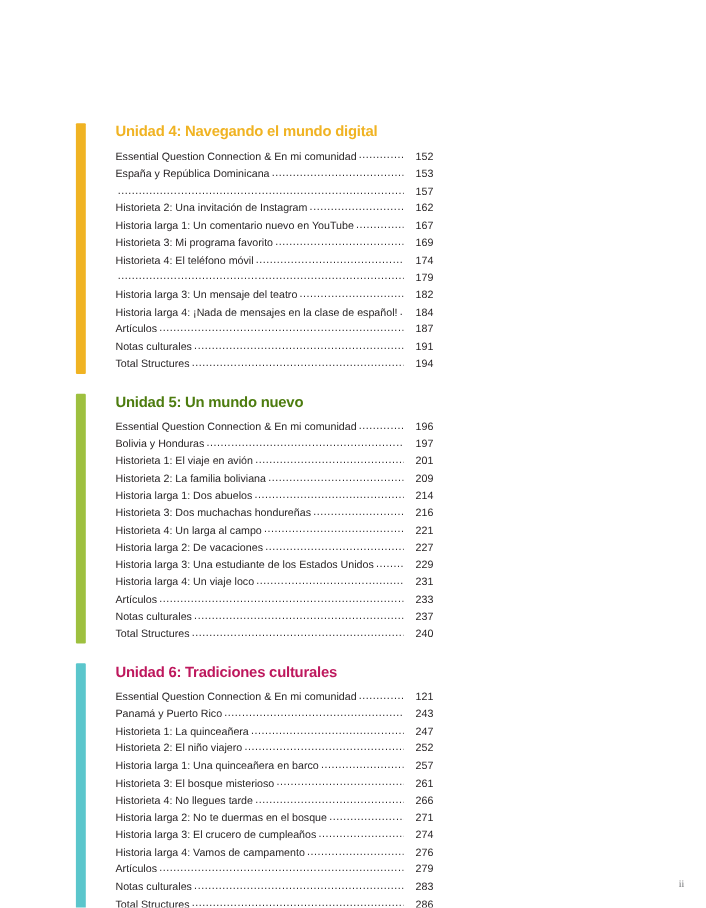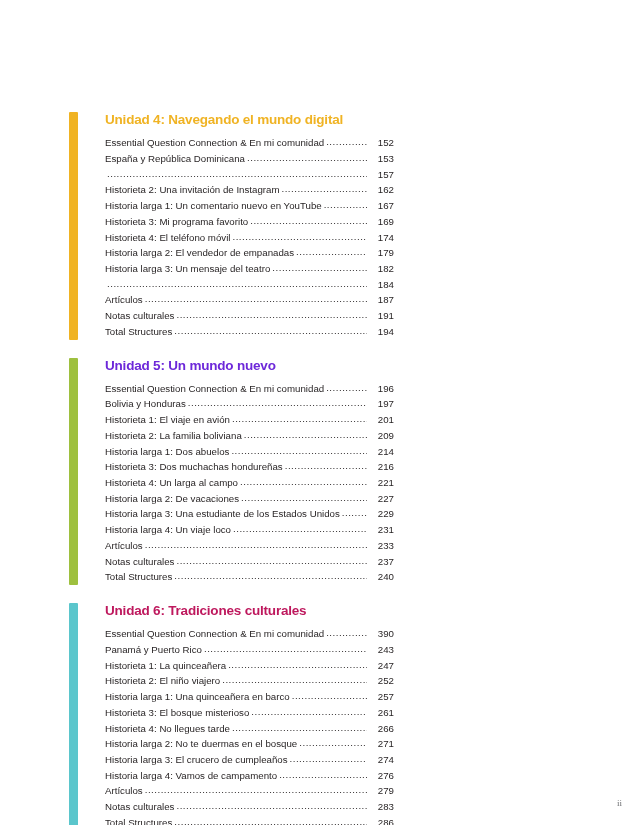--- a/index.html
+++ b/index.html
@@ -119,30 +119,30 @@
           <span class="entry-label">Historieta 3: Mi programa favorito</span>
           <span class="entry-dots">...................................................................................................................</span>
           <span class="entry-page">169</span>
         </div>
         <div class="entry">
           <span class="entry-label">Historieta 4: El teléfono móvil</span>
           <span class="entry-dots">...................................................................................................................</span>
           <span class="entry-page">174</span>
         </div>
         <div class="entry">
-          <span class="entry-label">Historia larga 2: El vendedor de empanadas</span>
           <span class="entry-dots">...................................................................................................................</span>
           <span class="entry-page">179</span>
         </div>
         <div class="entry">
           <span class="entry-label">Historia larga 3: Un mensaje del teatro</span>
           <span class="entry-dots">...................................................................................................................</span>
           <span class="entry-page">182</span>
         </div>
         <div class="entry">
+          <span class="entry-label">Historia larga 4: ¡Nada de mensajes en la clase de español!</span>
           <span class="entry-dots">...................................................................................................................</span>
           <span class="entry-page">184</span>
         </div>
         <div class="entry">
           <span class="entry-label">Artículos</span>
           <span class="entry-dots">...................................................................................................................</span>
           <span class="entry-page">187</span>
         </div>
         <div class="entry">
           <span class="entry-label">Notas culturales</span>
@@ -150,21 +150,21 @@
           <span class="entry-page">191</span>
         </div>
         <div class="entry">
           <span class="entry-label">Total Structures</span>
           <span class="entry-dots">...................................................................................................................</span>
           <span class="entry-page">194</span>
         </div>
       </div>
       <div class="unit">
         <div class="unit-bar" style="background: rgb(158, 192, 63);"></div>
-        <div class="unit-title" style="color: #6d28d9;">Unidad 5: Un mundo nuevo</div>
+        <div class="unit-title" style="color: #4d7c0f;">Unidad 5: Un mundo nuevo</div>
         <div class="entry">
           <span class="entry-label">Essential Question Connection &amp; En mi comunidad</span>
           <span class="entry-dots">...................................................................................................................</span>
           <span class="entry-page">196</span>
         </div>
         <div class="entry">
           <span class="entry-label">Bolivia y Honduras</span>
           <span class="entry-dots">...................................................................................................................</span>
           <span class="entry-page">197</span>
         </div>
@@ -223,21 +223,21 @@
           <span class="entry-dots">...................................................................................................................</span>
           <span class="entry-page">240</span>
         </div>
       </div>
       <div class="unit">
         <div class="unit-bar" style="background: rgb(91, 198, 204);"></div>
         <div class="unit-title" style="color: #be185d;">Unidad 6: Tradiciones culturales</div>
         <div class="entry">
           <span class="entry-label">Essential Question Connection &amp; En mi comunidad</span>
           <span class="entry-dots">...................................................................................................................</span>
-          <span class="entry-page">390</span>
+          <span class="entry-page">121</span>
         </div>
         <div class="entry">
           <span class="entry-label">Panamá y Puerto Rico</span>
           <span class="entry-dots">...................................................................................................................</span>
           <span class="entry-page">243</span>
         </div>
         <div class="entry">
           <span class="entry-label">Historieta 1: La quinceañera</span>
           <span class="entry-dots">...................................................................................................................</span>
           <span class="entry-page">247</span>

